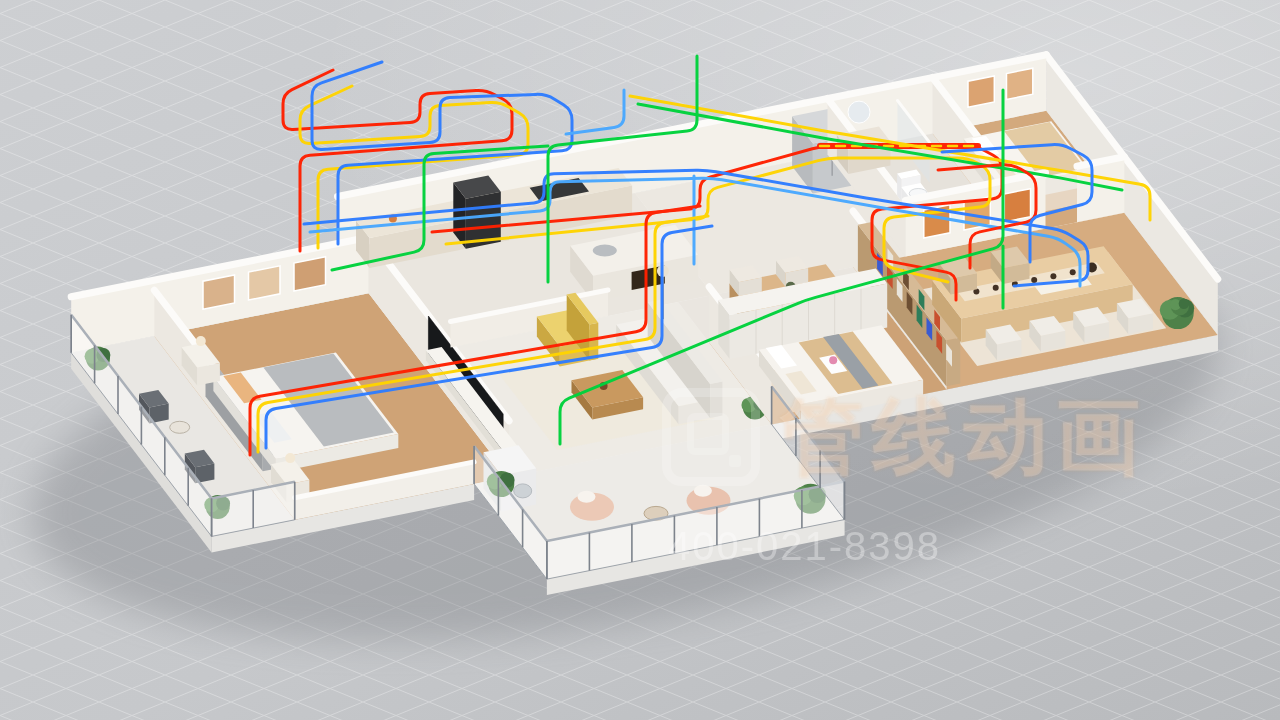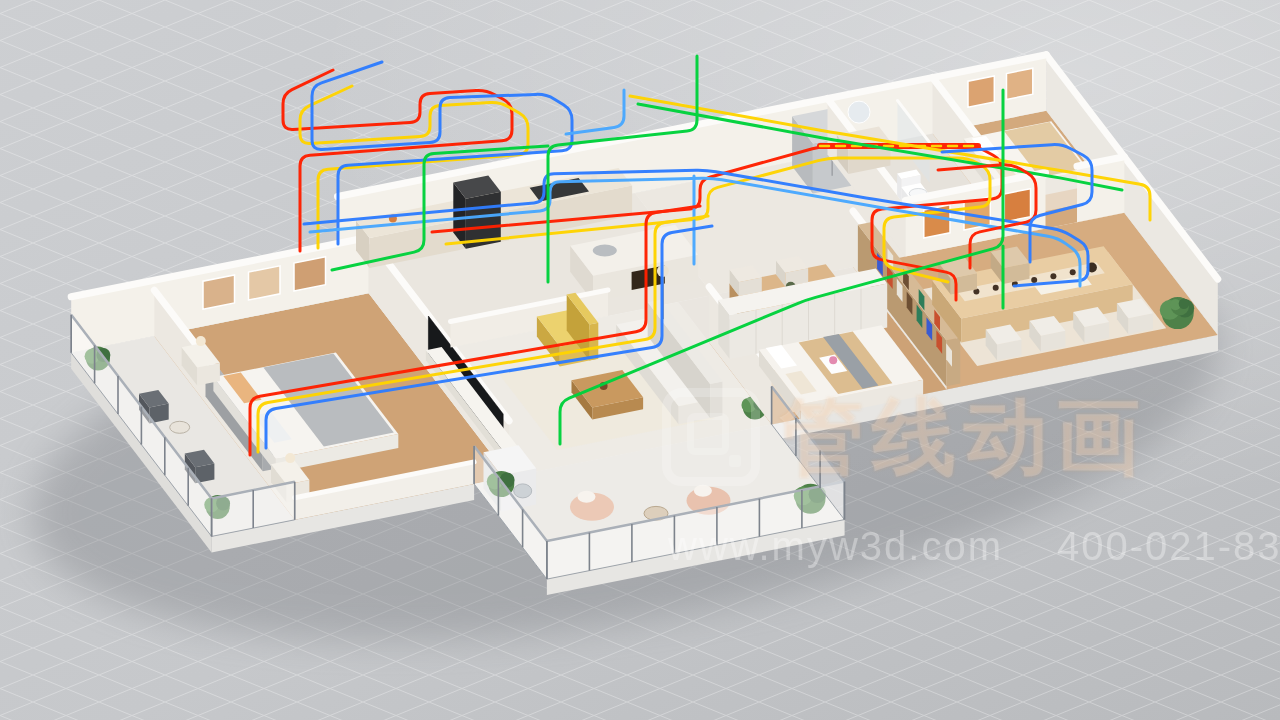--- a/index.html
+++ b/index.html
@@ -367,17 +367,16 @@
         <path d="M1003 246 L1003 308" fill="none" stroke="#00d23c" stroke-width="3" stroke-linecap="round" stroke-linejoin="round"></path>
       </g>
   </svg>
 
   <div class="wm">
     <div class="wm-brand">
       <span class="wm-logo"></span>
       <span class="wm-text">管线动画</span>
     </div>
     <div class="wm-line2">
-      <span>www.myw3d.com</span>
       <span>400-021-8398</span>
     </div>
   </div>
 </div>
 
 </body></html>

